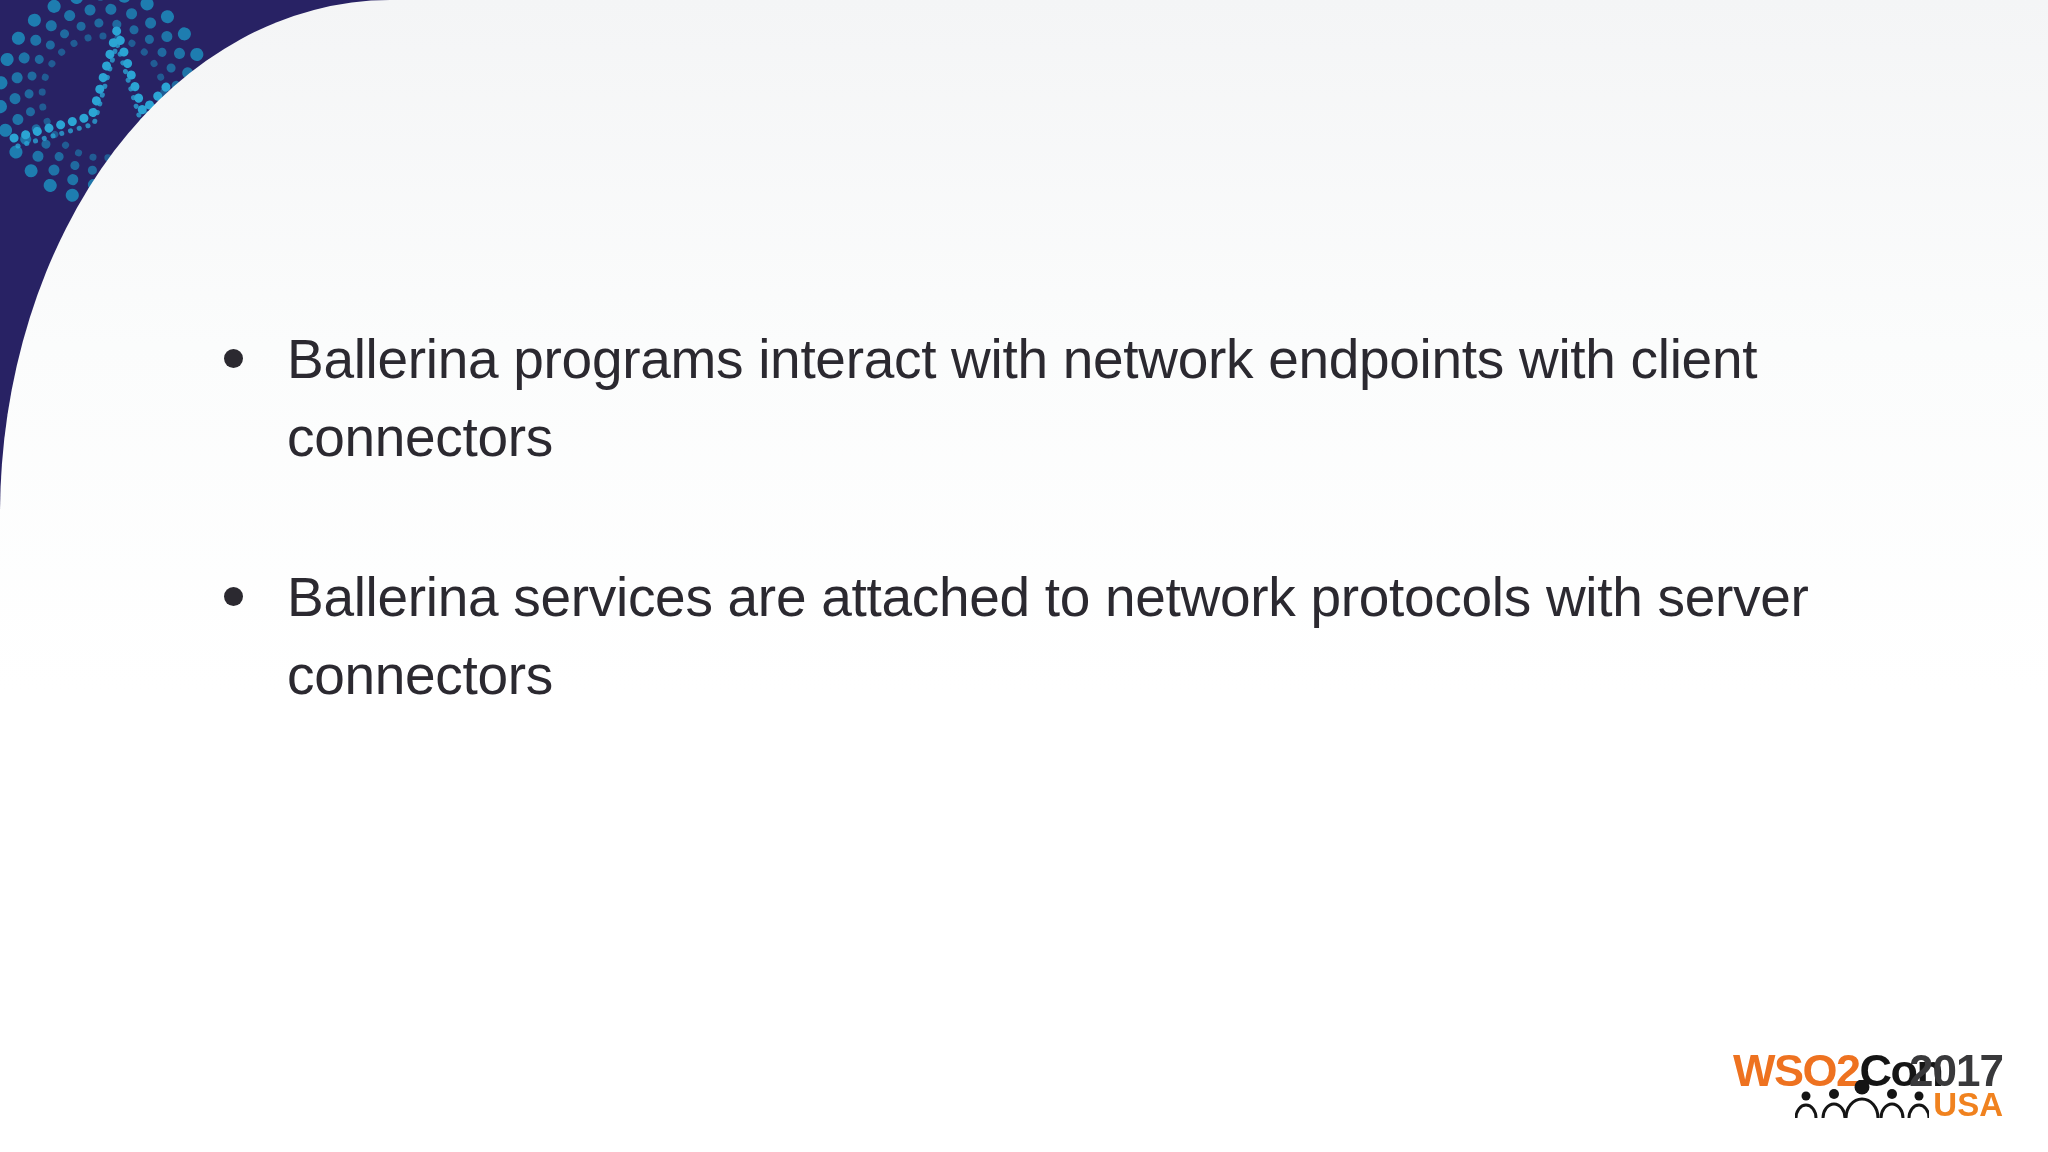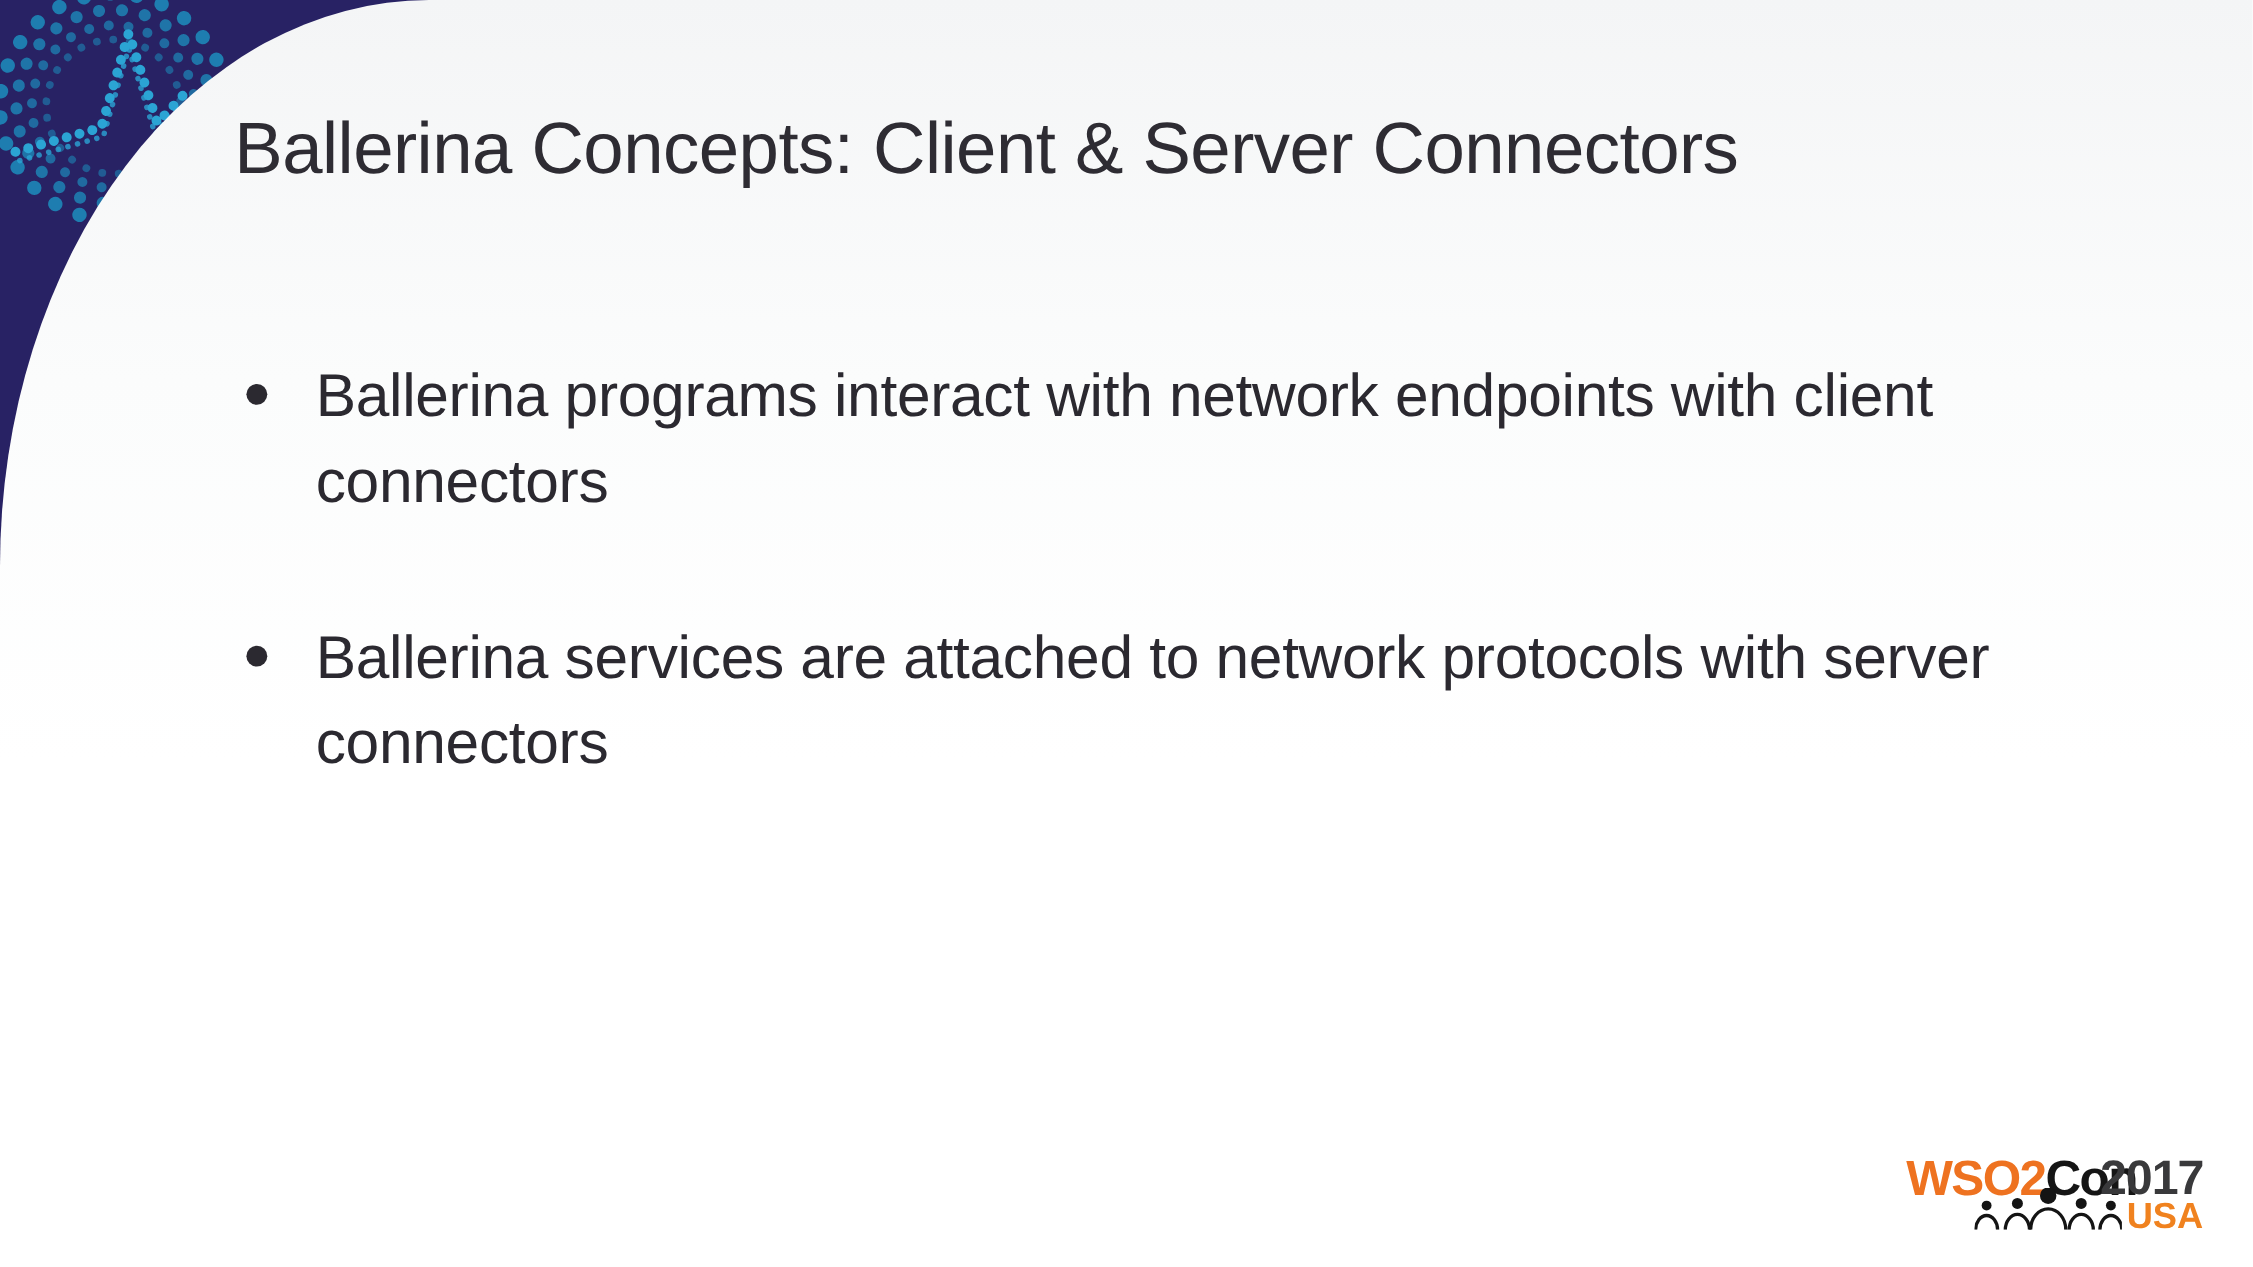--- a/index.html
+++ b/index.html
@@ -57,21 +57,20 @@
       <g fill="none" stroke="#2ba4d4" stroke-linecap="round">
         <polyline points="14,138 92,116 117,30 143,112 167,86" stroke-width="9" stroke-dasharray="0.1 12"></polyline>
         <polyline points="18,146 94,124 117,44 141,122 163,96" stroke-width="5" stroke-dasharray="0.1 9" opacity="0.8"></polyline>
       </g>
     </svg>
   </div>
 
   <div class="sheet"></div>
 
   <div class="content">
-    <h1 class="title">Ballerina Concepts: Client &amp; Server Connectors</h1>
 
     <ul class="bullets">
       <li>
         <span class="bullet-dot"></span>
         <span>Ballerina programs interact with network endpoints with client connectors</span>
       </li>
       <li>
         <span class="bullet-dot"></span>
         <span>Ballerina services are attached to network protocols with server connectors</span>
       </li>

